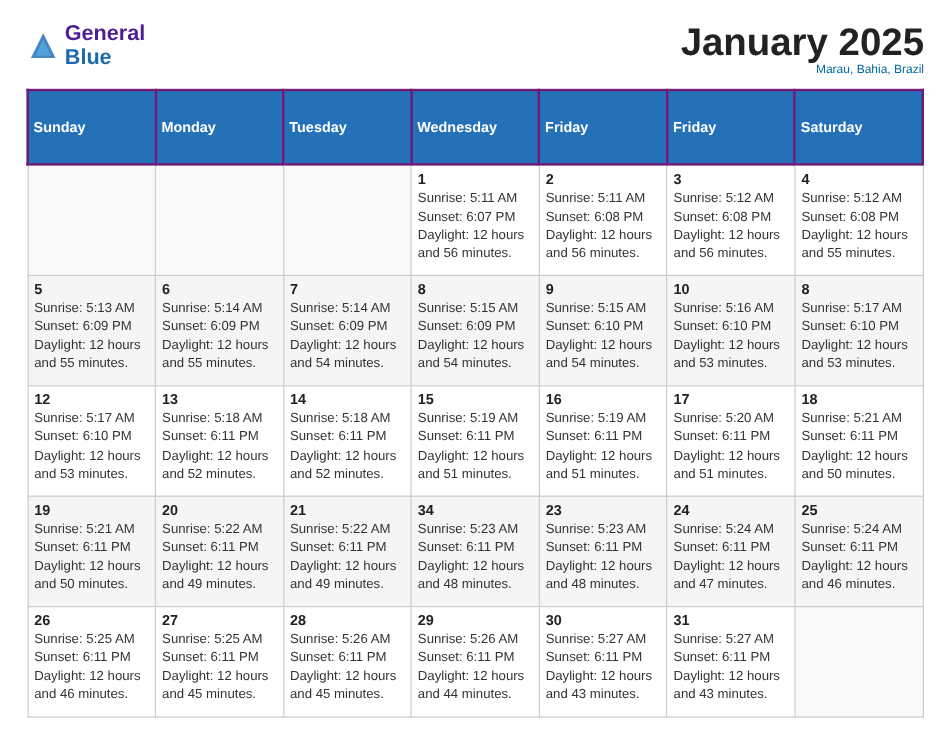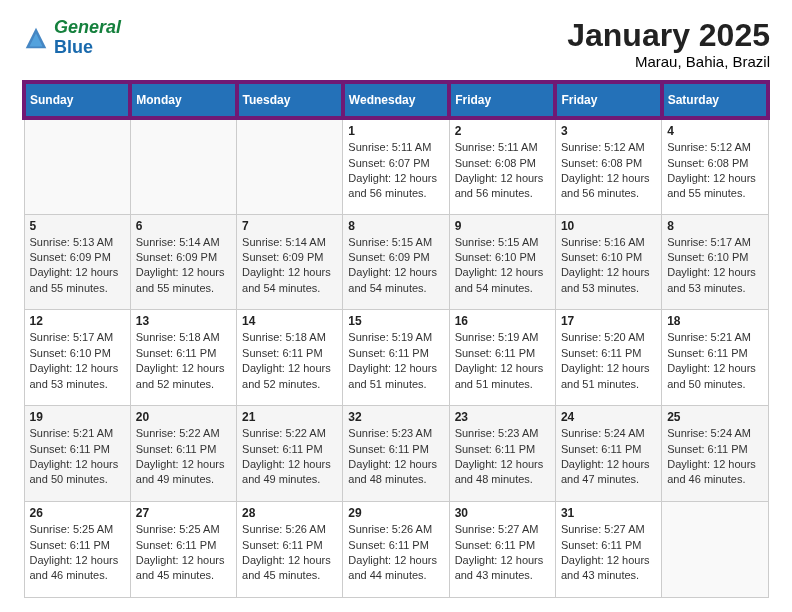--- a/index.html
+++ b/index.html
@@ -26,54 +26,54 @@
     .logo {
       display: flex;
       align-items: center;
       gap: 4px;
     }
     .logo-text {
       font-size: 18px;
       font-weight: bold;
       line-height: 1.1;
     }
-    .logo-general { color: #15803d; font-style: italic; }
+    .logo-general { color: #4c1d95; }
     .logo-blue { color: #1a6aad; }
     .logo-icon {
       width: 28px;
       height: 28px;
     }
     .title-block {
       text-align: right;
       margin-left: 20px;
     }
     .calendar-title {
       font-size: 32px;
       font-weight: bold;
       color: #222;
       line-height: 1.1;
     }
     .calendar-subtitle {
-      font-size: 15px;
-      color: #000000;
+      font-size: 10px;
+      color: #0369a1;
     }
     .calendar {
       width: 100%;
       border-collapse: collapse;
       flex: 1;
       table-layout: fixed;
     }
     .calendar thead th {
       background-color: #2471b8;
       color: #fff;
       font-size: 12px;
       font-weight: bold;
-      padding: 9px 4px;
+      padding: 23px 4px;
       text-align: left;
-      border: 4px solid #701a75;
+      border: 2px solid #701a75;
     }
     .calendar tbody td {
       border: 1px solid #ccc;
       vertical-align: top;
       padding: 4px 5px;
       font-size: 9.5px;
       color: #333;
       height: 88px;
     }
     .day-num {
@@ -283,21 +283,21 @@
 and 49 minutes.</div>
           </td>
           <td class="even-week">
             <span class="day-num">21</span>
             <div class="day-info" style="white-space: pre-line;">Sunrise: 5:22 AM
 Sunset: 6:11 PM
 Daylight: 12 hours
 and 49 minutes.</div>
           </td>
           <td class="even-week">
-            <span class="day-num">32</span>
+            <span class="day-num">34</span>
             <div class="day-info" style="white-space: pre-line;">Sunrise: 5:23 AM
 Sunset: 6:11 PM
 Daylight: 12 hours
 and 48 minutes.</div>
           </td>
           <td class="even-week">
             <span class="day-num">23</span>
             <div class="day-info" style="white-space: pre-line;">Sunrise: 5:23 AM
 Sunset: 6:11 PM
 Daylight: 12 hours

